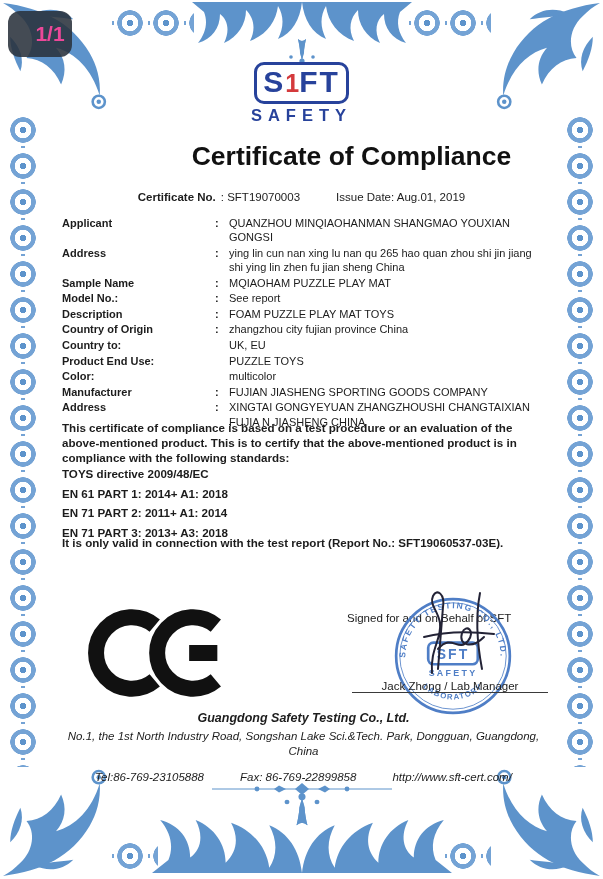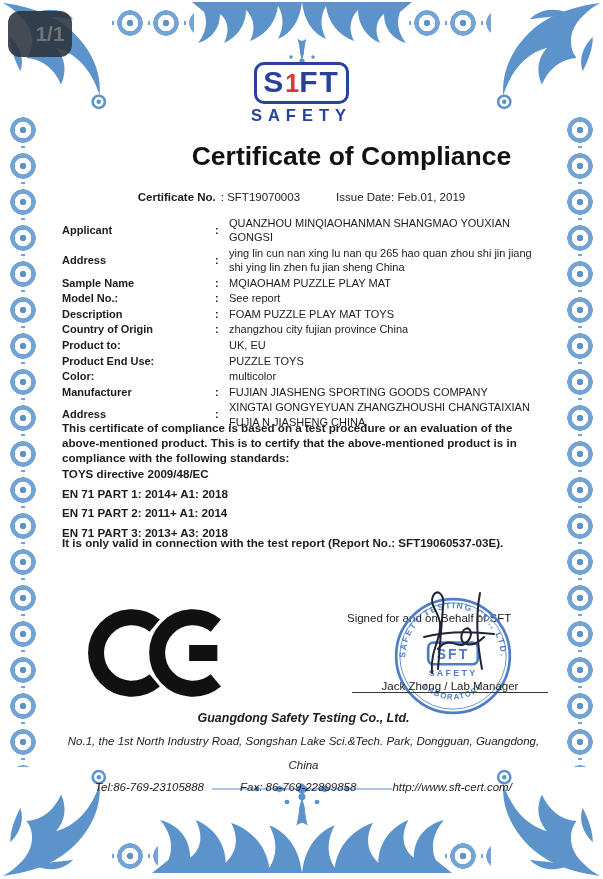--- a/index.html
+++ b/index.html
@@ -38,40 +38,40 @@
   #strip-top-l{top:8px;left:112px;width:82px;}
   #strip-top-r{top:8px;right:112px;width:82px;}
   #strip-bot-l{bottom:8px;left:112px;width:46px;}
   #strip-bot-r{bottom:8px;right:112px;width:46px;}
   #flourish-top{position:absolute;top:2px;left:50%;transform:translateX(-50%);width:224px;height:62px;}
   #flourish-bottom{position:absolute;bottom:6px;left:50%;transform:translateX(-50%) scaleY(-1);width:300px;height:80px;}
   #footer-divider{position:absolute;top:782px;left:50%;transform:translateX(-50%);width:190px;height:14px;}
 
   
   #page-badge{position:absolute;left:8px;top:11px;width:64px;height:46px;border-radius:12px;
-    background:rgba(42,50,60,.88);color:#737373;font-size:21px;font-weight:bold;
+    background:rgba(42,50,60,.88);color:#ec4899;font-size:21px;font-weight:bold;
     display:flex;align-items:center;justify-content:center;z-index:20;padding-left:20px;}
 
   
   #logo-block{position:absolute;top:62px;left:0;width:100%;text-align:center;}
   .logo-box{display:inline-block;border:3.5px solid var(--logo-blue);border-radius:10px;padding:2px 6px 4px;}
   .logo-box .lb{font-size:30px;font-weight:800;letter-spacing:2px;color:var(--logo-blue);line-height:1;}
   .logo-box .lr{font-size:25px;font-weight:800;color:var(--logo-red);line-height:1;}
   .logo-sub{margin-top:2px;font-size:16.5px;font-weight:800;letter-spacing:6px;color:var(--logo-blue);}
   #doc-title{position:absolute;top:141px;left:8px;width:100%;text-align:center;
     font-size:26.5px;font-weight:800;color:#111;margin-left:42px;}
 
   
   #cert-meta{position:absolute;top:191px;left:0;width:100%;display:flex;justify-content:center;gap:36px;font-size:11.5px;}
   #cert-meta .bold{font-weight:bold;}
   #cert-meta .val{margin-left:5px;}
 
   
   #fields{position:absolute;top:216px;left:62px;right:56px;font-size:11px;line-height:14.2px;}
-  .frow{display:flex;margin-bottom:1.4px;align-items:center;}
+  .frow{display:flex;margin-bottom:1.4px;}
   .flabel{width:153px;font-weight:bold;flex:none;}
   .fsep{width:14px;font-weight:bold;flex:none;}
   .fval{flex:1;}
 
   
   #statement{position:absolute;top:420px;left:62px;width:483px;font-size:11.6px;font-weight:bold;line-height:15.2px;}
   #standards{position:absolute;top:467px;left:62px;width:483px;font-size:11.6px;font-weight:bold;}
   #standards .std{margin-bottom:5.5px;line-height:14px;}
   #validity{position:absolute;top:536px;left:62px;width:483px;font-size:11.6px;font-weight:bold;}
 
@@ -79,21 +79,21 @@
   #ce-mark{position:absolute;left:86px;top:606px;width:148px;height:94px;}
   #signed-for{position:absolute;left:347px;top:612px;font-size:11.5px;color:#222;z-index:2;}
   #stamp{position:absolute;left:391px;top:594px;width:124px;height:124px;z-index:3;}
   #scribble{position:absolute;left:398px;top:577px;width:116px;height:108px;z-index:4;}
   #sig-line{position:absolute;left:352px;top:692px;width:196px;border-top:1.5px solid #3a3a3a;z-index:5;}
   #signer{position:absolute;left:352px;top:680px;width:196px;text-align:center;font-size:11.5px;color:#222;z-index:5;}
 
   
   #footer{position:absolute;top:711px;left:60px;right:56px;text-align:center;font-style:italic;}
   #footer .company{font-size:12.5px;font-weight:bold;margin-bottom:4px;}
-  #footer .addr{font-size:11.5px;line-height:24px;margin-bottom:4px;}
+  #footer .addr{font-size:11.5px;line-height:15px;margin-bottom:12px;}
   #footer .contact{display:flex;justify-content:center;gap:36px;font-size:11.5px;}
 </style>
 </head>
 <body>
 
 <div id="page">
 
   <svg class="corner tl" viewBox="0 0 110 110">
     <g fill="#5d93cb">
       <path d="M3,3 C42,8 70,22 88,52 C95,64 99,78 98,94 C90,68 74,52 55,47 C64,57 66,70 60,83 C53,67 41,58 26,57 C35,46 33,28 20,16 C15,11 9,6 3,3 Z"></path>
@@ -181,21 +181,21 @@
     </div>
     <div class="logo-sub">SAFETY</div>
   </div>
 
   <div id="doc-title">Certificate of Compliance</div>
 
   <div id="cert-meta">
     <span>
       <span class="bold">Certificate No.</span><span class="val">: SFT19070003</span>
     </span>
-    <span>Issue Date: Feb.01, 2019</span>
+    <span>Issue Date: Aug.01, 2019</span>
   </div>
 
   <div id="fields">
     <div class="frow">
       <span class="flabel">Applicant</span>
         <span class="fsep">:</span>
         <span class="fval">QUANZHOU MINQIAOHANMAN SHANGMAO YOUXIAN GONGSI</span>
     </div>
     <div class="frow">
       <span class="flabel">Address</span>
@@ -216,21 +216,21 @@
       <span class="flabel">Description</span>
         <span class="fsep">:</span>
         <span class="fval">FOAM PUZZLE PLAY MAT TOYS</span>
     </div>
     <div class="frow">
       <span class="flabel">Country of Origin</span>
         <span class="fsep">:</span>
         <span class="fval">zhangzhou city fujian province China</span>
     </div>
     <div class="frow">
-      <span class="flabel">Product to:</span>
+      <span class="flabel">Country to:</span>
         <span class="fsep"></span>
         <span class="fval">UK, EU</span>
     </div>
     <div class="frow">
       <span class="flabel">Product End Use:</span>
         <span class="fsep"></span>
         <span class="fval">PUZZLE TOYS</span>
     </div>
     <div class="frow">
       <span class="flabel">Color:</span>
@@ -245,21 +245,21 @@
     <div class="frow">
       <span class="flabel">Address</span>
         <span class="fsep">:</span>
         <span class="fval">XINGTAI GONGYEYUAN ZHANGZHOUSHI CHANGTAIXIAN FUJIA N JIASHENG CHINA</span>
     </div>
   </div>
 
   <div id="statement">This certificate of compliance is based on a test procedure or an evaluation of the above-mentioned product. This is to certify that the above-mentioned product is in compliance with the following standards:</div>
   <div id="standards">
     <div class="std">TOYS directive 2009/48/EC</div>
-    <div class="std">EN 71 PART 1: 2014+ A1: 2018</div>
+    <div class="std">EN 61 PART 1: 2014+ A1: 2018</div>
     <div class="std">EN 71 PART 2: 2011+ A1: 2014</div>
     <div class="std">EN 71 PART 3: 2013+ A3: 2018</div>
   </div>
   <div id="validity">It is only valid in connection with the test report (Report No.: SFT19060537-03E).</div>
 
   <svg id="ce-mark" viewBox="0 0 150 100" role="img" aria-label="CE">
     <path d="M69.4 20.9 A38 38 0 1 0 69.4 79.1" fill="none" stroke="#111" stroke-width="17"></path>
     <path d="M134.4 20.9 A38 38 0 1 0 134.4 79.1" fill="none" stroke="#111" stroke-width="17"></path>
     <path d="M106 50 H136" fill="none" stroke="#111" stroke-width="17"></path>
   </svg>

